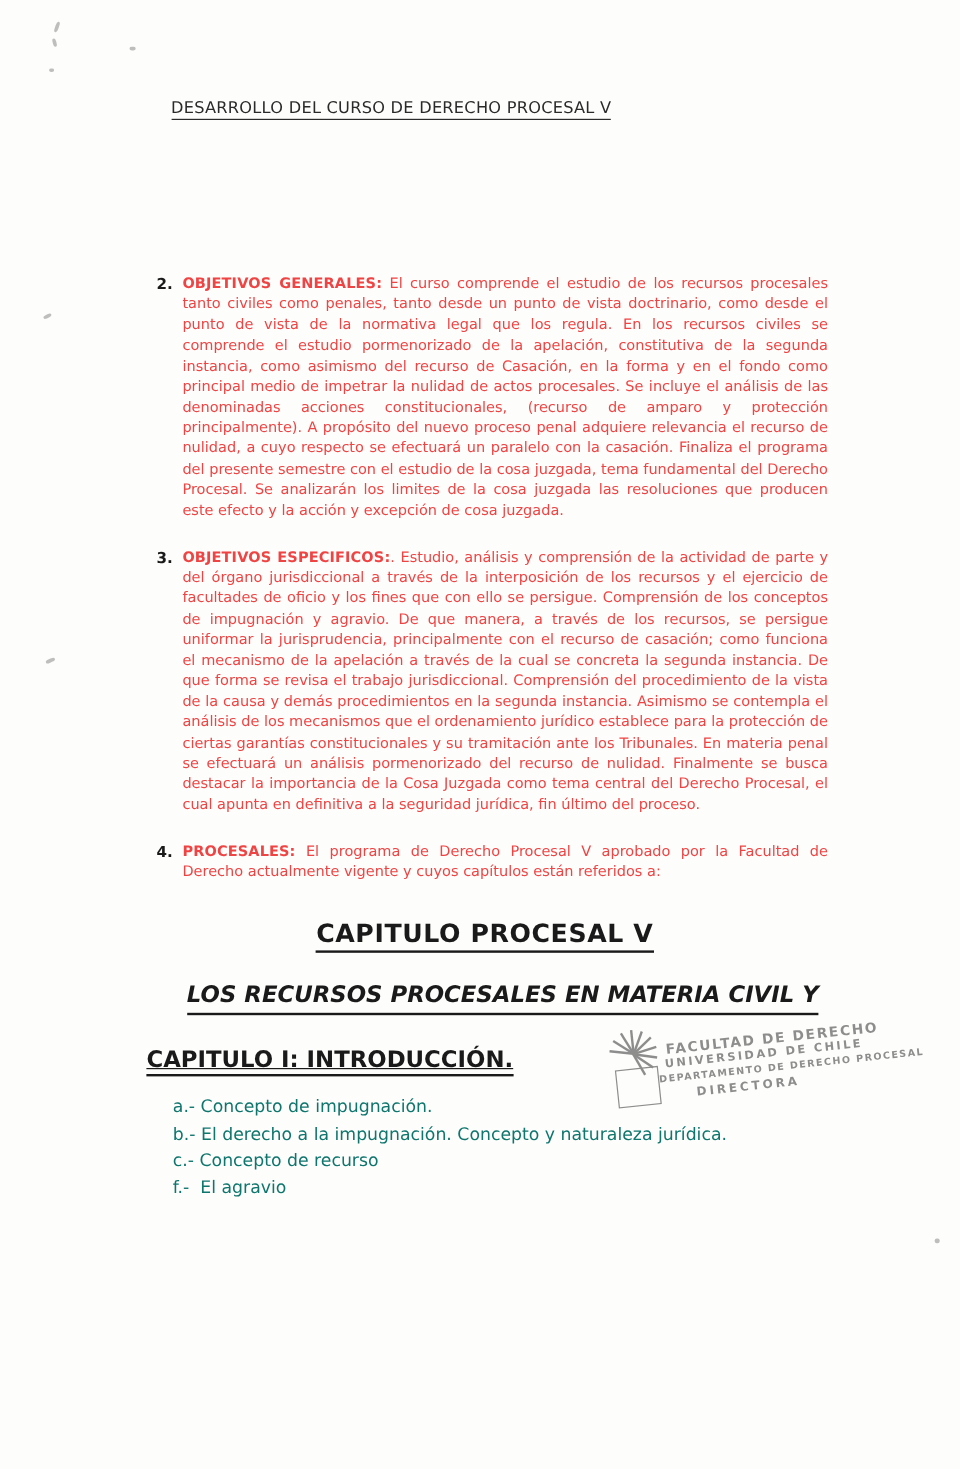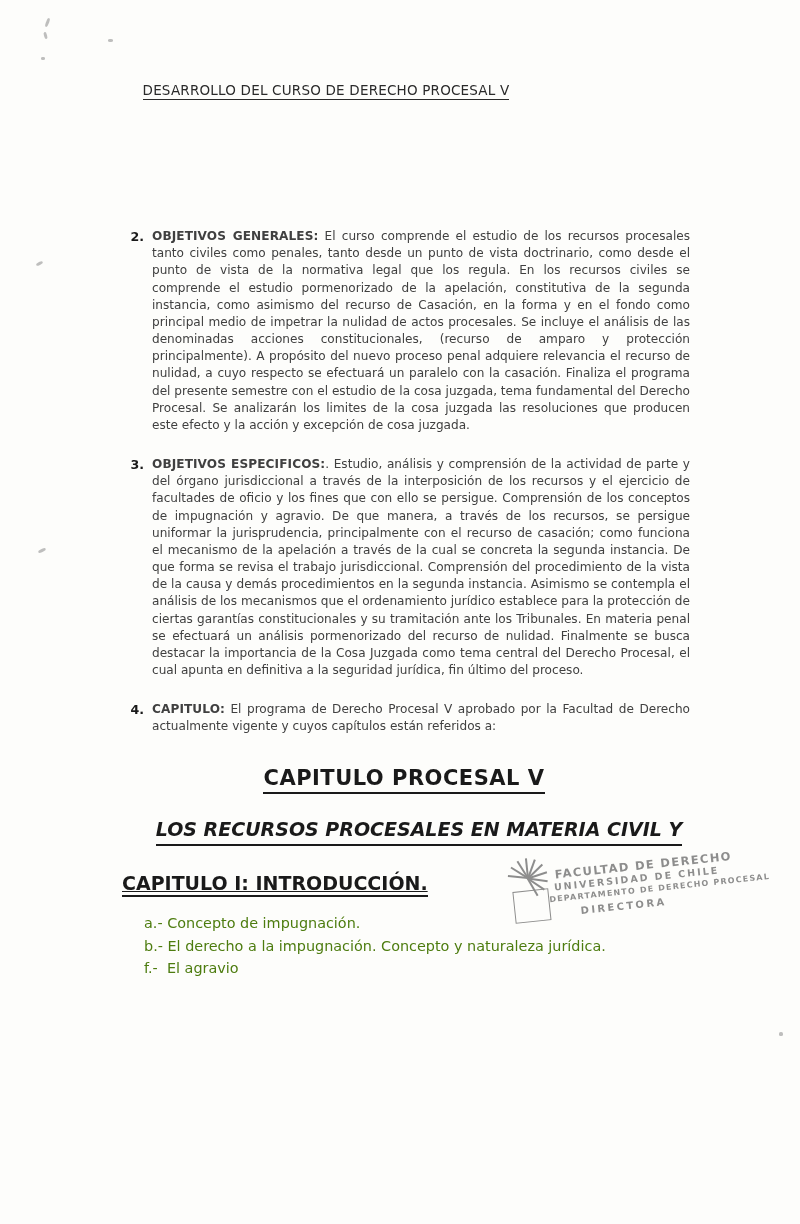--- a/index.html
+++ b/index.html
@@ -59,21 +59,21 @@
     font-size: 12.6px;
     text-align: right;
     padding-right: 8px;
     line-height: 1.42;
   }
   .item-body {
     flex: 1;
     font-size: 12.1px;
     line-height: 1.42;
     text-align: justify;
-    color: #404040;
+    color: #ef4444;
   }
   .item-body b {
     font-weight: bold;
     letter-spacing: .1px;
   }
   .title-main {
     text-align: center;
     font-weight: bold;
     font-size: 21px;
     letter-spacing: .5px;
@@ -105,21 +105,21 @@
   }
   .chapter span {
     border-bottom: 2px solid #1a1a1a;
     padding-bottom: 1px;
     text-decoration: underline;
   }
   .list {
     padding-left: 26px;
     font-size: 14.4px;
     line-height: 1.55;
-    color: #4d7c0f;
+    color: #0f766e;
   }
   .list div {
     white-space: pre;
   }
   
   .stamp {
     position: absolute;
     left: 505px;
     top: 845px;
     width: 225px;
@@ -190,38 +190,39 @@
       <div class="item-body"><b>OBJETIVOS GENERALES:</b><span> El curso comprende el estudio de los recursos procesales tanto civiles como penales, tanto desde un punto de vista doctrinario, como desde el punto de vista de la normativa legal que los regula. En los recursos civiles se comprende el estudio pormenorizado de la apelación, constitutiva de la segunda instancia, como asimismo del recurso de Casación, en la forma y en el fondo como principal medio de impetrar la nulidad de actos procesales. Se incluye el análisis de las denominadas acciones constitucionales, (recurso de amparo y protección principalmente). A propósito del nuevo proceso penal adquiere relevancia el recurso de nulidad, a cuyo respecto se efectuará un paralelo con la casación. Finaliza el programa del presente semestre con el estudio de la cosa juzgada, tema fundamental del Derecho Procesal. Se analizarán los limites de la cosa juzgada las resoluciones que producen este efecto y la acción y excepción de cosa juzgada.</span></div>
     </div>
 
     <div class="item">
       <div class="item-num">3.</div>
       <div class="item-body"><b>OBJETIVOS ESPECIFICOS:</b><span>. Estudio, análisis y comprensión de la actividad de parte y del órgano jurisdiccional a través de la interposición de los recursos y el ejercicio de facultades de oficio y los fines que con ello se persigue. Comprensión de los conceptos de impugnación y agravio. De que manera, a través de los recursos, se persigue uniformar la jurisprudencia, principalmente con el recurso de casación; como funciona el mecanismo de la apelación a través de la cual se concreta la segunda instancia. De que forma se revisa el trabajo jurisdiccional. Comprensión del procedimiento de la vista de la causa y demás procedimientos en la segunda instancia. Asimismo se contempla el análisis de los mecanismos que el ordenamiento jurídico establece para la protección de ciertas garantías constitucionales y su tramitación ante los Tribunales. En materia penal se efectuará un análisis pormenorizado del recurso de nulidad. Finalmente se busca destacar la importancia de la Cosa Juzgada como tema central del Derecho Procesal, el cual apunta en definitiva a la seguridad jurídica, fin último del proceso.</span></div>
     </div>
 
     <div class="item" style="margin-bottom:6px">
       <div class="item-num">4.</div>
-      <div class="item-body"><b>CAPITULO:</b><span> El programa de Derecho Procesal V aprobado por la Facultad de Derecho actualmente vigente y cuyos capítulos están referidos a:</span></div>
+      <div class="item-body"><b>PROCESALES:</b><span> El programa de Derecho Procesal V aprobado por la Facultad de Derecho actualmente vigente y cuyos capítulos están referidos a:</span></div>
     </div>
 
     <div class="title-main">
       <span>CAPITULO PROCESAL  V</span>
     </div>
 
     <div class="title-sub">
       <span>LOS RECURSOS PROCESALES EN MATERIA CIVIL Y</span><br>
     </div>
 
     <div class="chapter">
       <span>CAPITULO I:  INTRODUCCIÓN.</span>
     </div>
 
     <div class="list">
       <div>a.- Concepto de impugnación.</div>
       <div>b.- El derecho a la impugnación. Concepto y naturaleza jurídica.</div>
+      <div>c.- Concepto de recurso</div>
       <div>f.-  El agravio</div>
     </div>
 
   </div>
 
   <div class="stamp">
     <div class="stamp-burst">
       <i style="transform:rotate(0deg)"></i>
       <i style="transform:rotate(26deg)"></i>
       <i style="transform:rotate(52deg)"></i>

